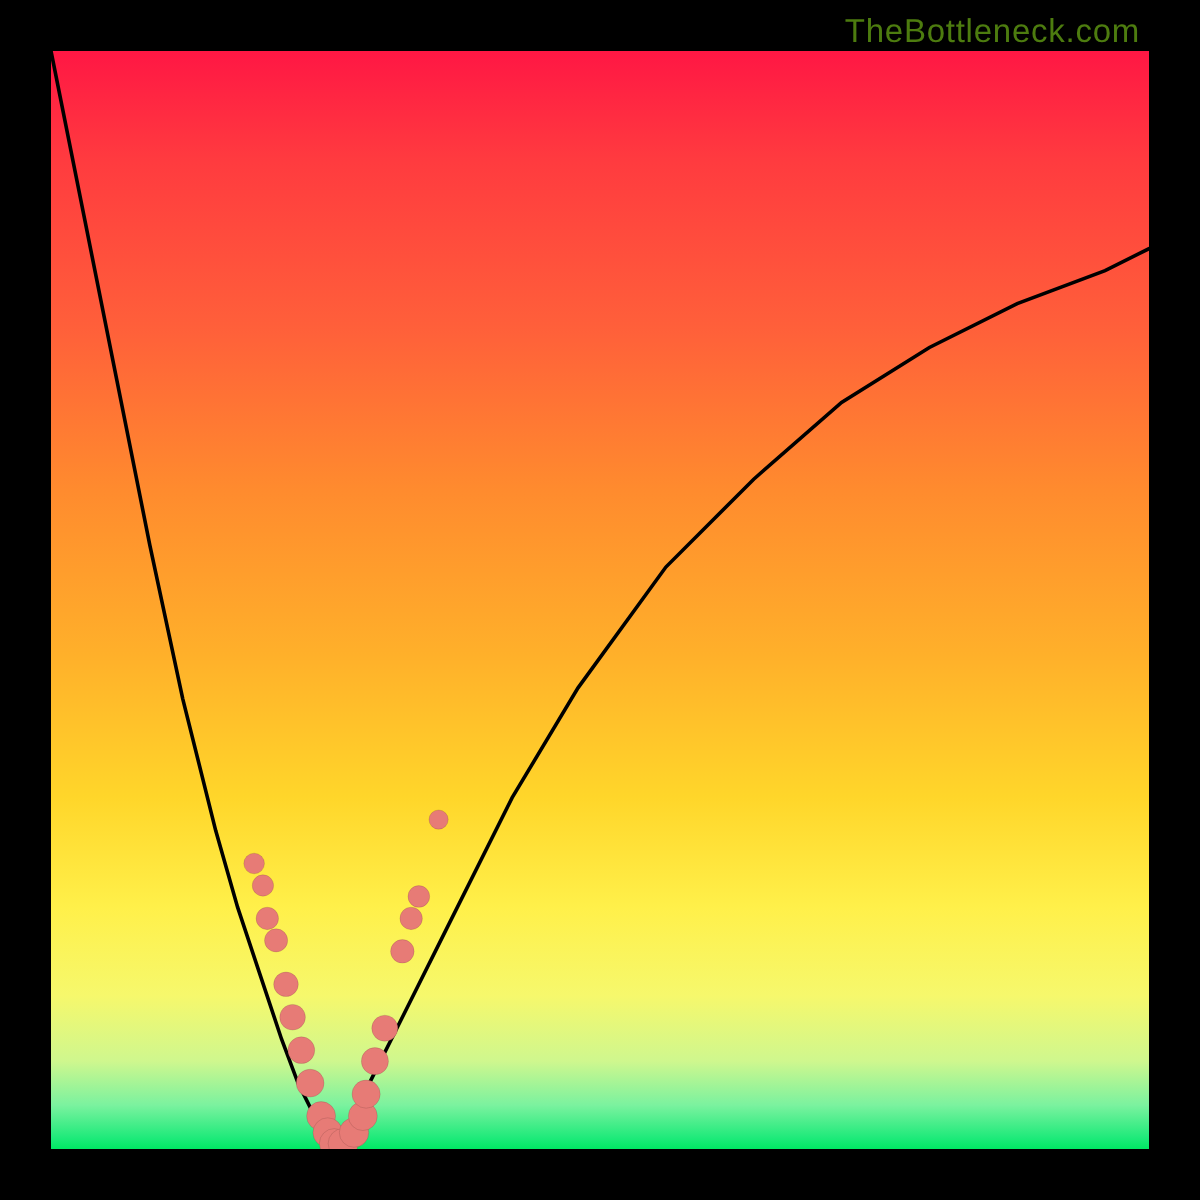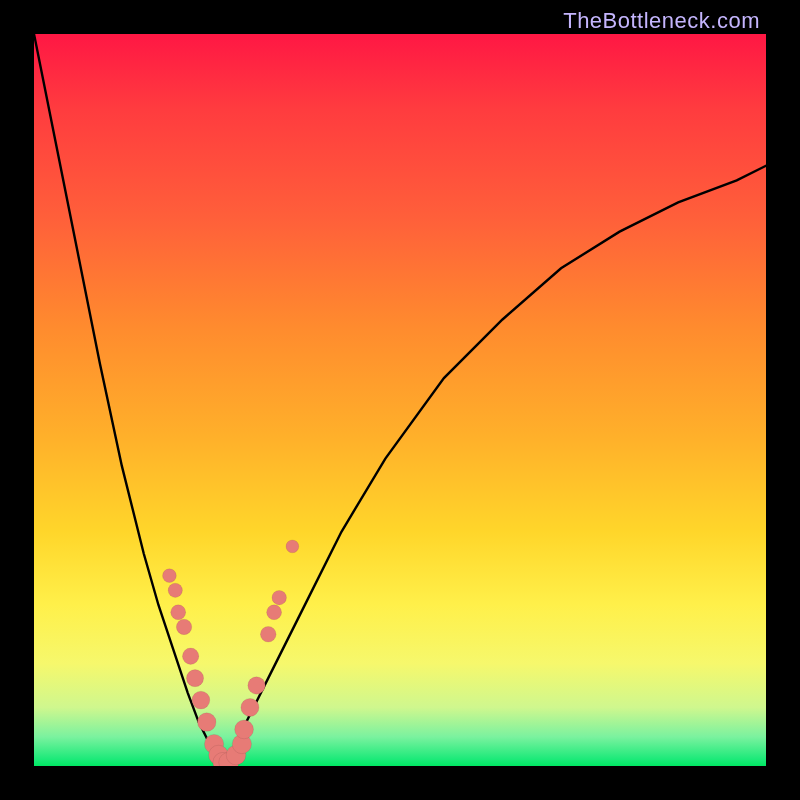--- a/index.html
+++ b/index.html
@@ -37,21 +37,21 @@
       #cff78e 92%,
       #7bf29f 96%,
       #1eea7a 99%,
       #00e863 100%
     );
   }
   .watermark {
     position: absolute;
     top: 8px;
     right: 40px;
-    color: #c4b5fd;
+    color: #4d7c0f;
     font-size: 22px;
     letter-spacing: 0.5px;
     user-select: none;
   }
   svg.curves {
     position: absolute;
     left: 0;
     top: 0;
     width: 732px;
     height: 732px;

